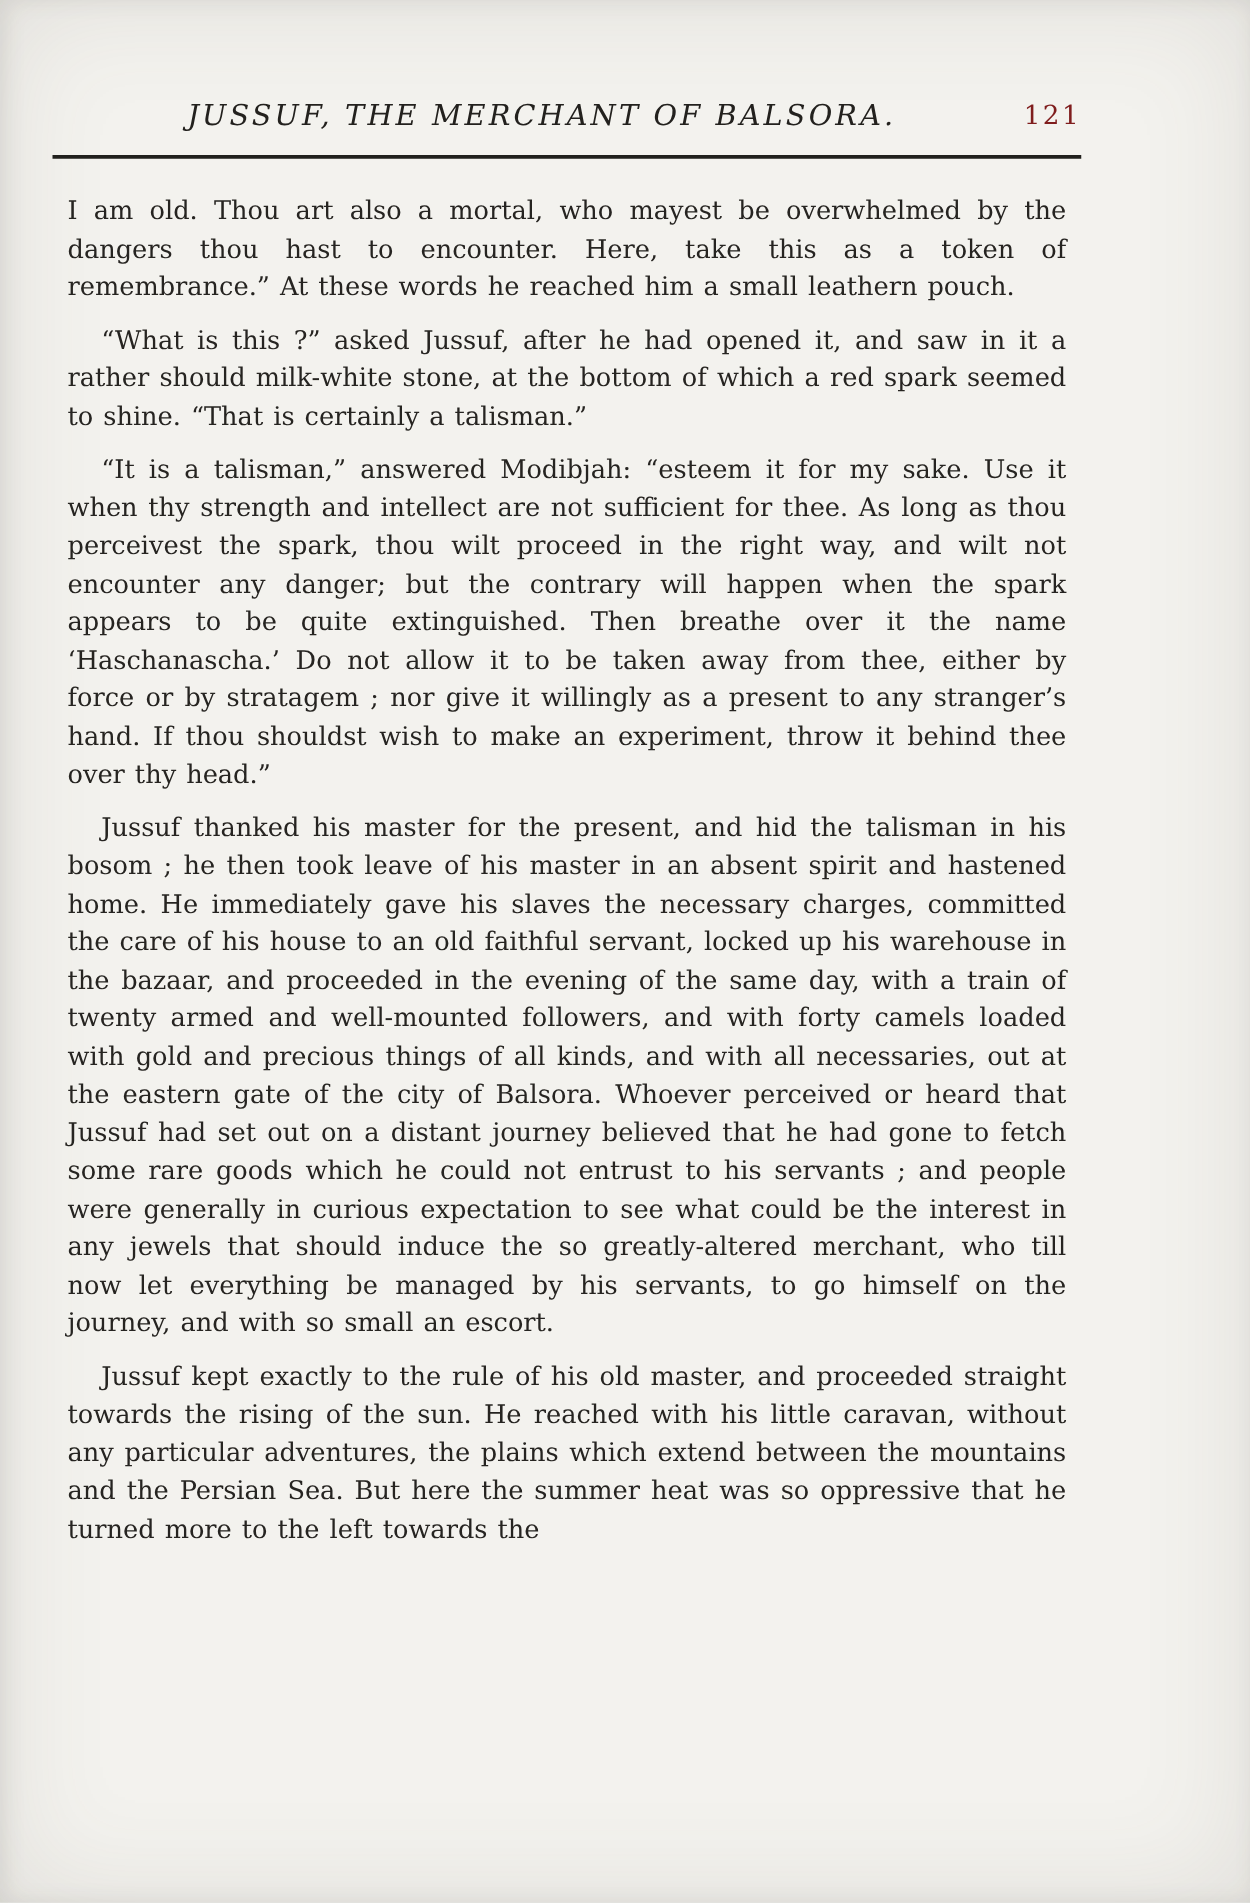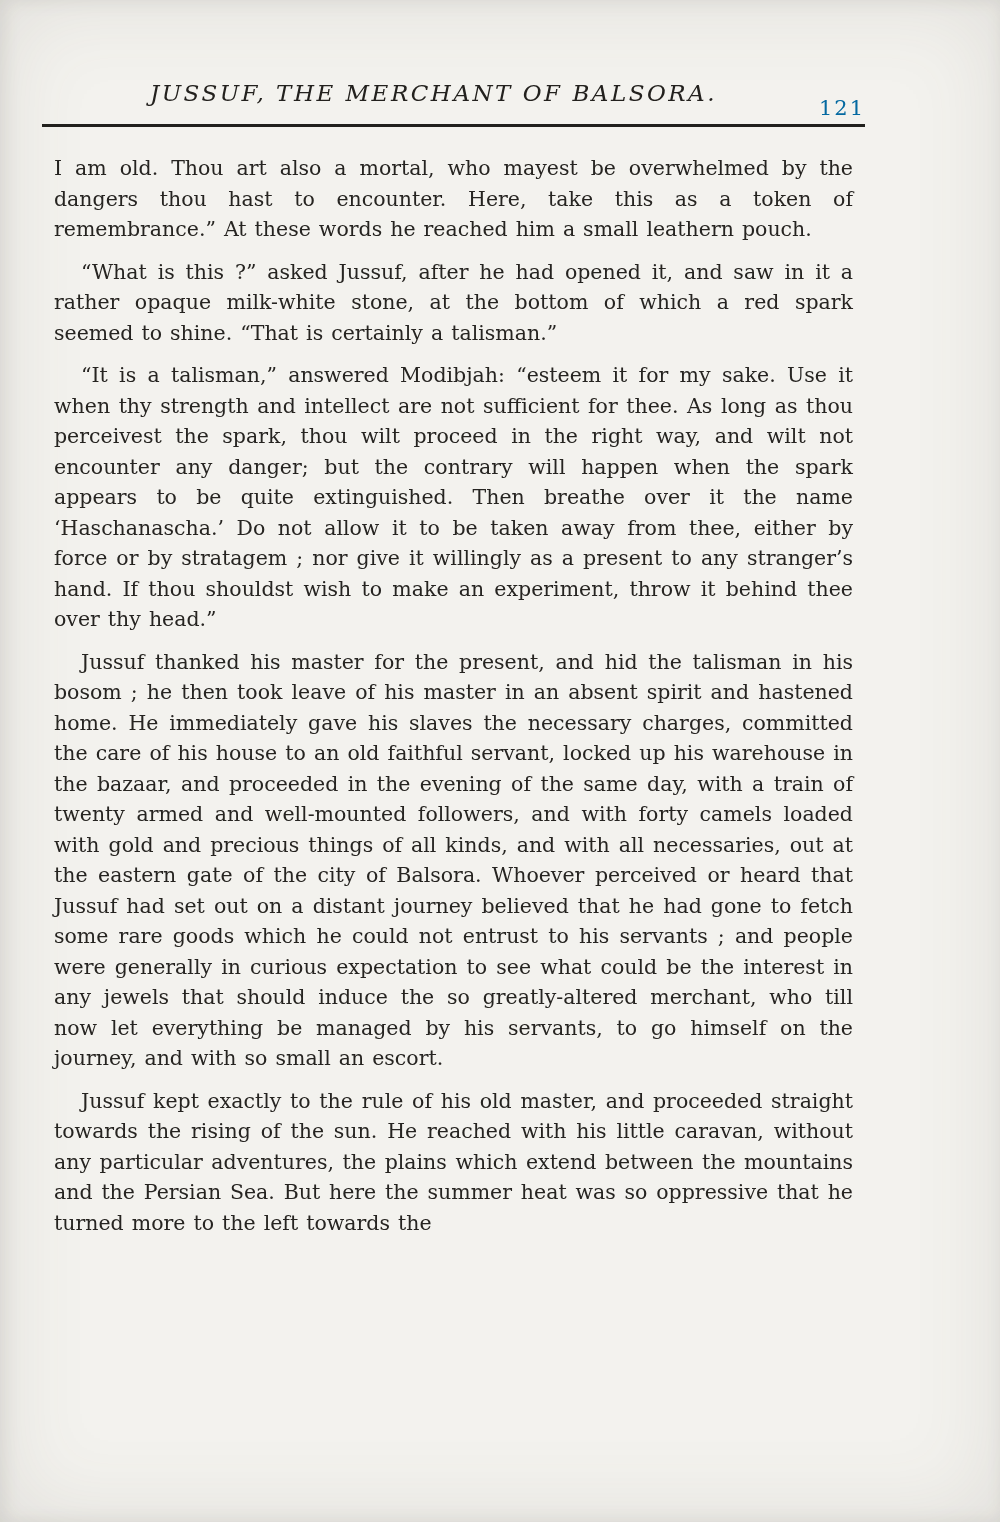--- a/index.html
+++ b/index.html
@@ -29,24 +29,24 @@
     font-style: italic;
     font-size: 23px;
     letter-spacing: 2.5px;
     color: #23211e;
     white-space: nowrap;
     padding-right: 40px;
   }
   .page-number {
     position: absolute;
     right: 0;
-    top: 16px;
+    top: 0;
     font-size: 21px;
     letter-spacing: 2px;
-    color: #0369a1;
+    color: #7f1d1d;
   }
   .header-rule {
     border: none;
     border-top: 3px solid #21201d;
     margin: 6px 0 0 0;
     height: 0;
   }
   .page-body {
     margin-top: 26px;
     font-size: 20.5px;
@@ -69,19 +69,19 @@
 
   <header class="page-header">
     <div class="running-title">JUSSUF, THE MERCHANT OF BALSORA.</div>
     <div class="page-number">121</div>
   </header>
 
   <hr class="header-rule">
 
   <main class="page-body">
     <p class="no-indent">I am old.  Thou art also a mortal, who mayest be overwhelmed by the dangers thou hast to encounter.  Here, take this as a token of remembrance.”  At these words he reached him a small leathern pouch.</p>
-    <p>“What is this ?” asked Jussuf, after he had opened it, and saw in it a rather opaque milk-white stone, at the bottom of which a red spark seemed to shine.  “That is certainly a talisman.”</p>
+    <p>“What is this ?” asked Jussuf, after he had opened it, and saw in it a rather should milk-white stone, at the bottom of which a red spark seemed to shine.  “That is certainly a talisman.”</p>
     <p>“It is a talisman,” answered Modibjah: “esteem it for my sake. Use it when thy strength and intellect are not sufficient for thee. As long as thou perceivest the spark, thou wilt proceed in the right way, and wilt not encounter any danger; but the contrary will happen when the spark appears to be quite extinguished.  Then breathe over it the name ‘Haschanascha.’  Do not allow it to be taken away from thee, either by force or by stratagem ; nor give it willingly as a present to any stranger’s hand.  If thou shouldst wish to make an experiment, throw it behind thee over thy head.”</p>
     <p>Jussuf thanked his master for the present, and hid the talisman in his bosom ; he then took leave of his master in an absent spirit and hastened home.  He immediately gave his slaves the necessary charges, committed the care of his house to an old faithful servant, locked up his warehouse in the bazaar, and proceeded in the evening of the same day, with a train of twenty armed and well-mounted followers, and with forty camels loaded with gold and precious things of all kinds, and with all necessaries, out at the eastern gate of the city of Balsora.  Whoever perceived or heard that Jussuf had set out on a distant journey believed that he had gone to fetch some rare goods which he could not entrust to his servants ; and people were generally in curious expectation to see what could be the interest in any jewels that should induce the so greatly-altered merchant, who till now let everything be managed by his servants, to go himself on the journey, and with so small an escort.</p>
     <p>Jussuf kept exactly to the rule of his old master, and proceeded straight towards the rising of the sun.  He reached with his little caravan, without any particular adventures, the plains which extend between the mountains and the Persian Sea.  But here the summer heat was so oppressive that he turned more to the left towards the</p>
   </main>
 
 </div>
 
 </body></html>

